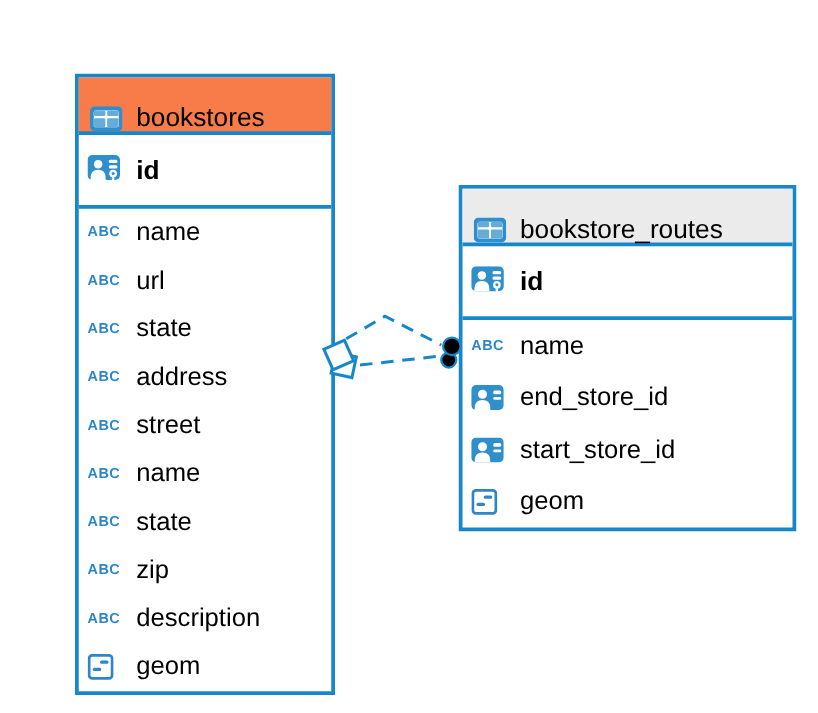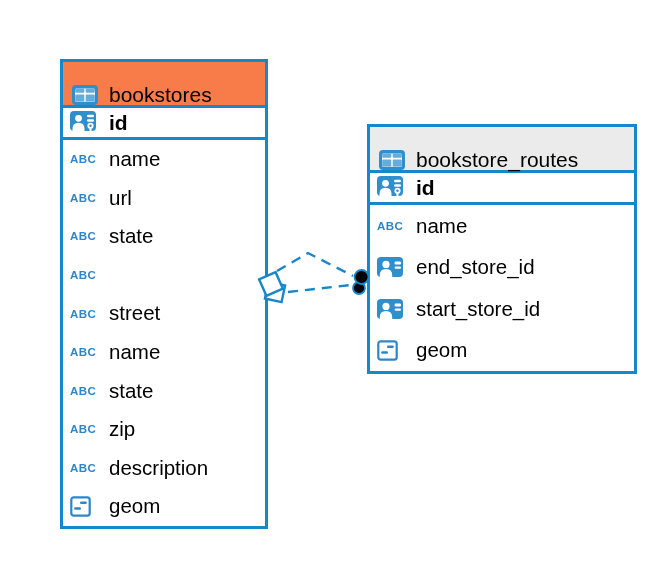--- a/index.html
+++ b/index.html
@@ -20,21 +20,21 @@
     box-sizing:border-box;
   }
   .thead{
     display:flex;align-items:flex-end;gap:11px;height:43px;
     padding:0 8px 0 9px;border-bottom:3px solid var(--table-border);
     font-size:21px;white-space:nowrap;
   }
   .thead-title{line-height:1;}
   .keys{border-bottom:3px solid var(--table-border);}
   .row{display:flex;align-items:center;padding-left:7px;white-space:nowrap;}
-  .keys .row{height:29px;font-weight:bold;font-size:21px;}
+  .keys .row{height:56px;font-weight:bold;font-size:21px;}
   .cols .row{font-size:20.5px;text-align:center;}
   .t0 .cols .row{height:38.6px;}
   .t1 .cols .row{height:41.5px;}
   .row-icon{flex:0 0 34px;display:flex;align-items:center;margin-right:5px;}
   .row-label{line-height:1;}
   .abc{
     font-weight:800;font-size:11.5px;letter-spacing:0.4px;color:var(--type-blue);
     font-family:"Liberation Sans","DejaVu Sans",sans-serif;
   }
   .overlay{position:absolute;left:0;top:0;z-index:5;pointer-events:none;}
@@ -96,20 +96,21 @@
         <div class="row">
     <span class="row-icon">
             <span class="abc">ABC</span>
           </span>
     <span class="row-label">state</span>
   </div>
         <div class="row">
     <span class="row-icon">
             <span class="abc">ABC</span>
           </span>
+    <span class="row-label">address</span>
   </div>
         <div class="row">
     <span class="row-icon">
             <span class="abc">ABC</span>
           </span>
     <span class="row-label">street</span>
   </div>
         <div class="row">
     <span class="row-icon">
             <span class="abc">ABC</span>
@@ -140,21 +141,21 @@
               <rect x="1.3" y="1.3" width="18.4" height="18.4" rx="2.5" fill="none" stroke="#2E86C8" stroke-width="2.2"></rect>
               <rect x="10" y="5.4" width="6.8" height="2.5" rx="1.2" fill="#2E86C8"></rect>
               <rect x="4.2" y="11.2" width="6.8" height="2.5" rx="1.2" fill="#2E86C8"></rect>
             </svg>
           </span>
     <span class="row-label">geom</span>
   </div>
       </div>
   </div>
 
-  <div class="table t1" style="left:367px;top:124px;width:270px;">
+  <div class="table t1" style="left:367px;top:148px;width:270px;">
     <div class="thead" style="background: rgb(235, 235, 235);">
       <span class="thead-icon">
         <svg width="26" height="20" viewBox="0 0 26 20">
           <rect x="0" y="0" width="26" height="20" rx="4" fill="#2E8FCC"></rect>
           <rect x="3" y="3.4" width="20" height="13.4" rx="1.5" fill="#FFFFFF"></rect>
           <rect x="3.2" y="3.6" width="9.1" height="4.2" rx="1" fill="#66ACD9"></rect>
           <rect x="13.7" y="3.6" width="9.1" height="4.2" rx="1" fill="#66ACD9"></rect>
           <rect x="3.2" y="9.6" width="9.1" height="7" rx="1" fill="#66ACD9"></rect>
           <rect x="13.7" y="9.6" width="9.1" height="7" rx="1" fill="#66ACD9"></rect>
         </svg>

